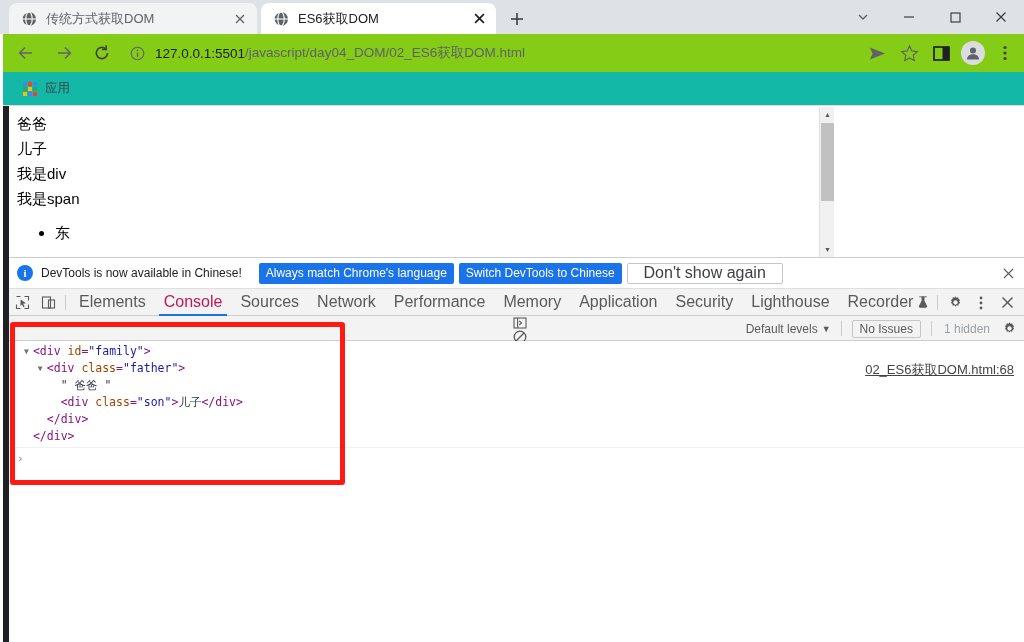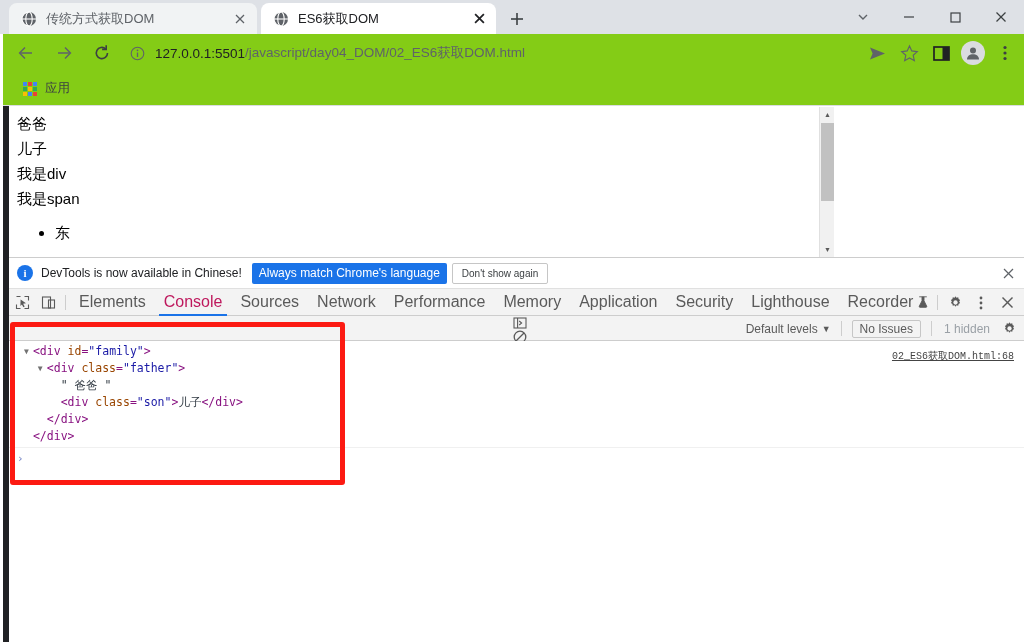--- a/index.html
+++ b/index.html
@@ -113,21 +113,21 @@
   .tb-right .tb-icon { margin-left: 2px; width: 32px; }
   .avatar-circle {
     width: 24px; height: 24px; border-radius: 50%;
     background: #dadce0;
     display: flex; align-items: center; justify-content: center;
   }
 
   
   .bookmarks {
     position: absolute; left: 3px; top: 72px; width: 1021px; height: 34px;
-    background: #84cc16;
+    background: #14b8a6;
     border-bottom: 1px solid #dadce0;
     display: flex; 
   }
   .bm-item {
     display: flex; align-items: center;
     margin-left: 14px; padding: 3px 6px;
     font-size: 12.5px; color: #3c4043;
     border-radius: 4px;
   }
   .apps-grid {
@@ -206,34 +206,34 @@
   .dt-banner-icon {
     width: 16px; height: 16px; flex: 0 0 16px;
     border-radius: 50%;
     background: #1a73e8;
     color: #ffffff;
     display: flex; align-items: center; justify-content: center;
     font-size: 11px; font-weight: bold;
     font-family: "Liberation Serif", serif;
     margin-right: 8px;
   }
-  .dt-banner-text { margin-right: 10px; font-size: 12px; }
+  .dt-banner-text { margin-right: 17px; font-size: 12px; }
   .dt-btn-blue {
     background: #1a73e8; color: #ffffff;
     border: none; border-radius: 2px;
     height: 21px; padding: 0 7px; margin-right: 5px;
     font-size: 12px;
     font-family: "Liberation Sans", sans-serif;
     display: flex; align-items: center;
   }
   .dt-btn-plain {
     background: #ffffff; color: #3c4043;
     border: 1px solid #c6c6c6; border-radius: 2px;
-    height: 21px; padding: 0 9px;
-    font-size: 10px;
+    height: 21px; padding: 0 16px;
+    font-size: 16px;
     font-family: "Liberation Sans", sans-serif;
     display: flex; align-items: center;
   }
   .dt-banner-close {
     position: absolute; right: 8px; top: 7px;
     width: 16px; height: 16px;
     display: flex; align-items: center; justify-content: center;
     color: #5f6368; font-size: 14px;
   }
 
@@ -331,23 +331,23 @@
   .console-row {
     position: relative;
     padding: 2px 0 2px 8px;
     border-bottom: 1px solid #f0f0f0;
     font-family: "DejaVu Sans Mono", monospace;
     font-size: 11.5px;
     line-height: 17px;
     color: #303942;
   }
   .console-src {
-    position: absolute; right: 10px; top: 7px;
-    font-family: Liberation Mono, monospace;
-    font-size: 10px;
+    position: absolute; right: 10px; top: 20px;
+    font-family: Liberation Sans, sans-serif;
+    font-size: 13px;
     color: #444444;
     text-decoration: underline;
   }
   .node-line { white-space: pre; font-size: 11.5px; line-height: 17px; }
   .tri {
     display: inline-block; width: 9px;
     color: #727272; font-size: 8px;
     vertical-align: middle;
   }
   .tri.blank { color: transparent; }
@@ -559,20 +559,21 @@
       <div class="pg-scroll-arrow down">▼</div>
     </div>
   </div>
 
   <div class="devtools">
 
     <div class="dt-banner">
       <span class="dt-banner-icon">i</span>
       <span class="dt-banner-text">DevTools is now available in Chinese!</span>
       <span class="dt-btn-blue">Always match Chrome's language</span>
+      <span class="dt-btn-blue">Switch DevTools to Chinese</span>
       <span class="dt-btn-plain">Don't show again</span>
       <span class="dt-banner-close">
         <svg width="11" height="11" viewBox="0 0 11 11">
           <line x1="1" y1="1" x2="10" y2="10" stroke="#5f6368" stroke-width="1.2"></line>
           <line x1="10" y1="1" x2="1" y2="10" stroke="#5f6368" stroke-width="1.2"></line>
         </svg>
       </span>
     </div>
 
     <div class="dt-tabbar">

